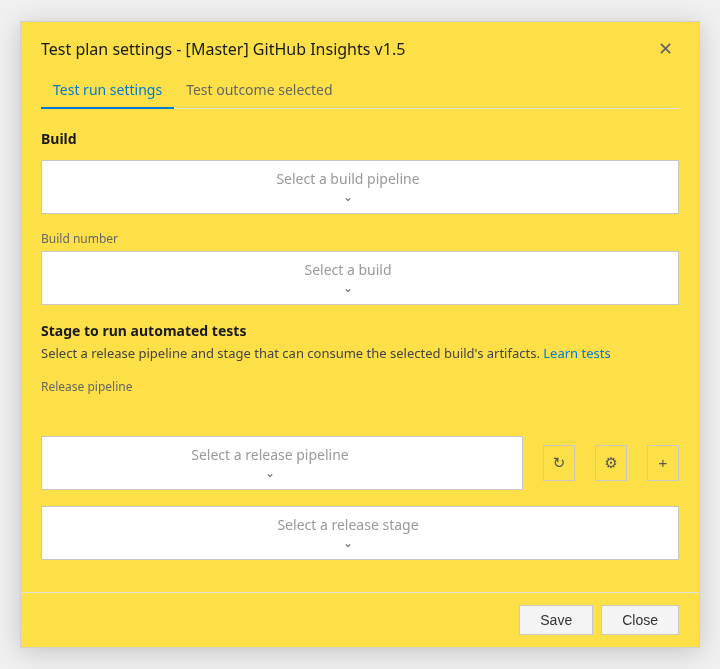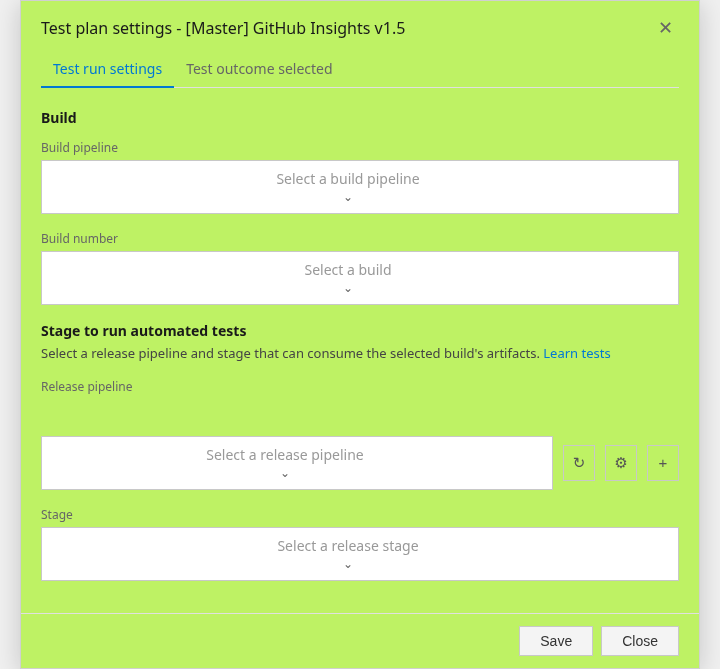--- a/index.html
+++ b/index.html
@@ -7,21 +7,21 @@
       background: #f0f0f0;
       display: flex;
       align-items: center;
       justify-content: center;
       min-height: 100vh;
       font-family: 'Segoe UI', system-ui, sans-serif;
       font-size: 14px;
       color: #333;
     }
     .dialog {
-      background: #bef264;
+      background: #fde047;
       width: 680px;
       min-height: 580px;
       border: 1px solid #d0d0d0;
       box-shadow: 0 4px 24px rgba(0,0,0,0.18);
       display: flex;
       flex-direction: column;
       position: relative;
     }
     .dialog-header {
       display: flex;
@@ -115,21 +115,21 @@
       line-height: 1.5;
     }
     .learn-more {
       color: #0078d4;
       text-decoration: none;
       cursor: pointer;
     }
     .release-pipeline-row {
       display: flex;
       align-items: center;
-      gap: 10px;
+      gap: 20px;
       margin-bottom: 16px;
       margin-top: 41px;
     }
     .release-pipeline-row .select-wrapper {
       flex: 1;
       margin-bottom: 0;
     }
     .icon-btn {
       background: none;
       border: 1px solid #c8c8c8;
@@ -179,21 +179,20 @@
       <span>Test run settings</span>
     </div>
     <div class="tab">
       <span>Test outcome selected</span>
     </div>
   </div>
 
   <div class="dialog-body">
     <div class="section-title">Build</div>
 
-    <div class="field-label">Build pipeline</div>
     <div class="select-wrapper">
       <div class="select-box">
         <span>Select a build pipeline</span>
         <span class="chevron-icon">⌄</span>
       </div>
     </div>
 
     <div class="field-label">Build number</div>
     <div class="select-wrapper">
       <div class="select-box">
@@ -223,21 +222,20 @@
         <span>↻</span>
       </button>
       <button class="icon-btn">
         <span>⚙</span>
       </button>
       <button class="icon-btn">
         <span>+</span>
       </button>
     </div>
 
-    <div class="field-label">Stage</div>
     <div class="select-wrapper">
       <div class="select-box">
         <span>Select a release stage</span>
         <span class="chevron-icon">⌄</span>
       </div>
     </div>
   </div>
 
   <div class="dialog-footer">
     <button class="footer-btn primary">Save</button>

